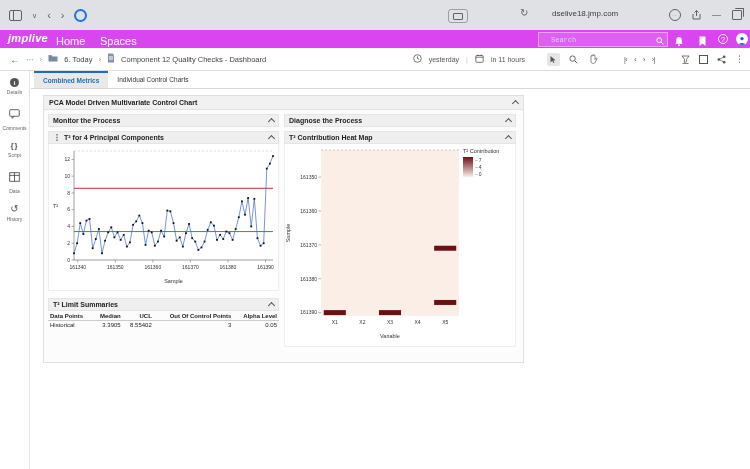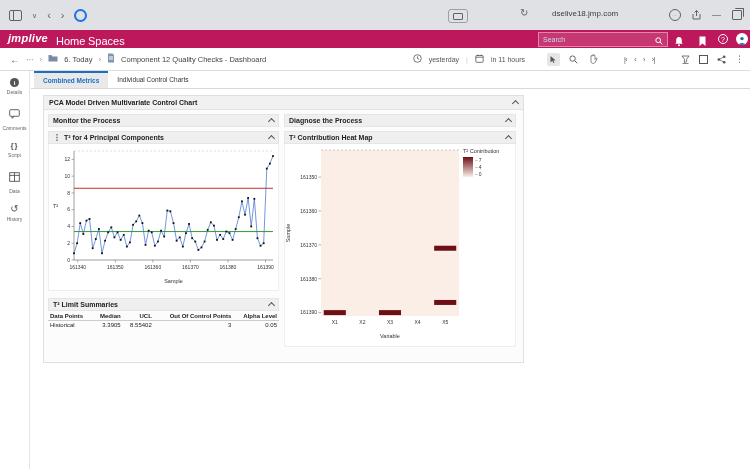--- a/index.html
+++ b/index.html
@@ -16,27 +16,27 @@
   .addr-pill{position:absolute;left:448px;top:9px;width:18px;height:12px;border:1px solid #9aa0a6;border-radius:3px;display:flex;align-items:center;justify-content:center;}
   .addr-pill i{display:block;width:8px;height:5px;border:1px solid #5f6368;border-radius:1px;}
   .reload{position:absolute;left:520px;top:7px;font-size:10px;color:#5f6368;}
   .url{position:absolute;left:552px;top:9px;font-size:8px;color:#3c4043;}
   .chrome-right{position:absolute;right:8px;top:0;height:30px;display:flex;align-items:center;gap:11px;color:#5f6368;}
   .smiley{width:10px;height:10px;border:1px solid #5f6368;border-radius:50%;display:flex;align-items:center;justify-content:center;font-size:5px;letter-spacing:1px;color:#5f6368;}
   .minim{font-size:9px;}
   .restore{width:8px;height:8px;border:1px solid #5f6368;border-radius:1px;position:relative;}
   .restore:after{content:"";position:absolute;left:2px;top:-3px;width:8px;height:8px;border-top:1px solid #5f6368;border-right:1px solid #5f6368;border-radius:1px;}
   
-  .navbar{position:absolute;top:30px;left:0;right:0;height:18px;background:#be185d;color:#fff;}
+  .navbar{position:absolute;top:30px;left:0;right:0;height:18px;background:#d946ef;color:#fff;}
   .logo{position:absolute;left:8px;top:2px;font-style:italic;font-weight:bold;font-size:11px;letter-spacing:.3px;}
   .navlink{position:absolute;top:5px;font-size:11px;color:#fff;}
   .nav-home{left:56px;}
-  .nav-spaces{left:88px;}
+  .nav-spaces{left:100px;}
   .searchbox{position:absolute;left:538px;top:2px;width:128px;height:13px;background:rgba(255,255,255,.14);border:1px solid rgba(255,255,255,.4);display:flex;align-items:center;}
-  .searchbox input{flex:1;background:transparent;border:none;outline:none;color:#fff;font-size:7px;padding:0 4px;font-family:Liberation Sans, sans-serif;}
+  .searchbox input{flex:1;background:transparent;border:none;outline:none;color:#fff;font-size:7px;padding:0 12px;font-family:Liberation Mono, monospace;}
   .searchbox input::placeholder{color:#c7ddf0;}
   .nav-ic{position:absolute;top:3px;}
   
   .doctb{position:absolute;top:48px;left:0;right:0;height:22px;background:#fff;border-bottom:1px solid #dcdcdc;color:#444;}
   .doctb-left{position:absolute;left:10px;top:0;height:22px;display:flex;align-items:center;gap:6px;font-size:7.5px;}
   .crumb-sep{color:#999;font-size:8px;}
   .doctb-right{position:absolute;right:6px;top:0;height:22px;display:flex;align-items:center;gap:7px;font-size:7px;color:#555;}
   .vsep{color:#ccc;}
   .tool{display:flex;align-items:center;justify-content:center;padding:2px;border-radius:2px;}
   .tool.sel{background:#e6e6e6;}

